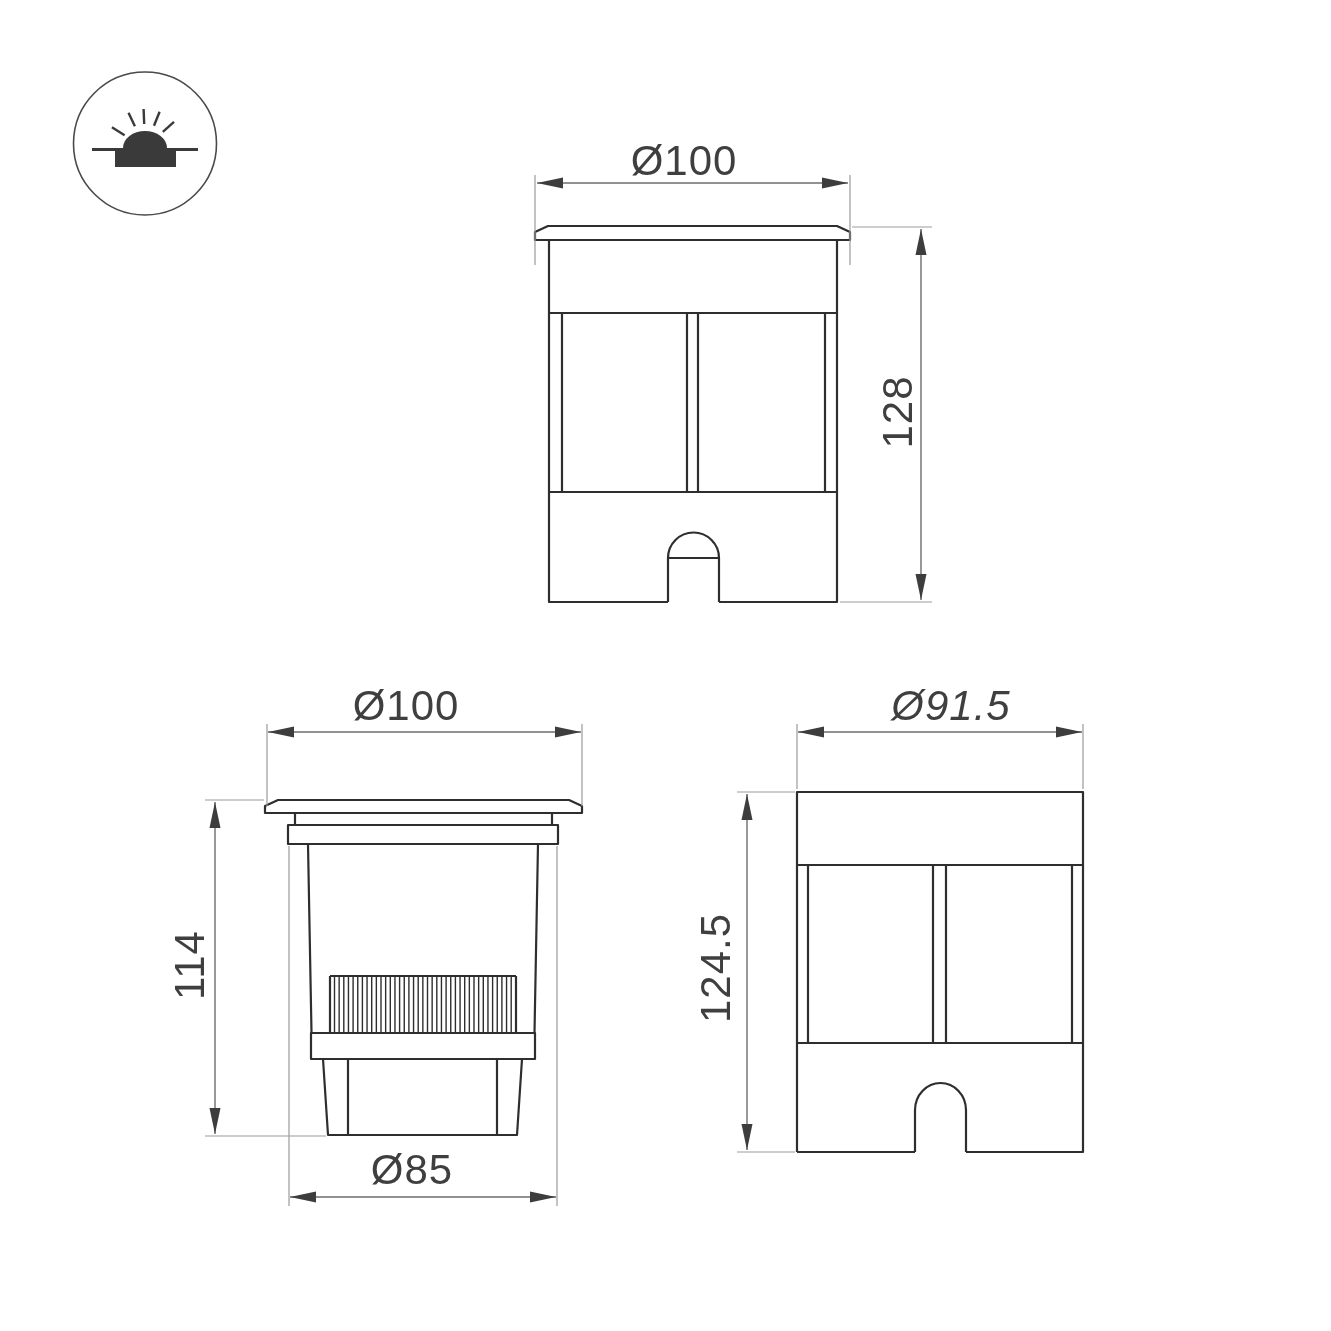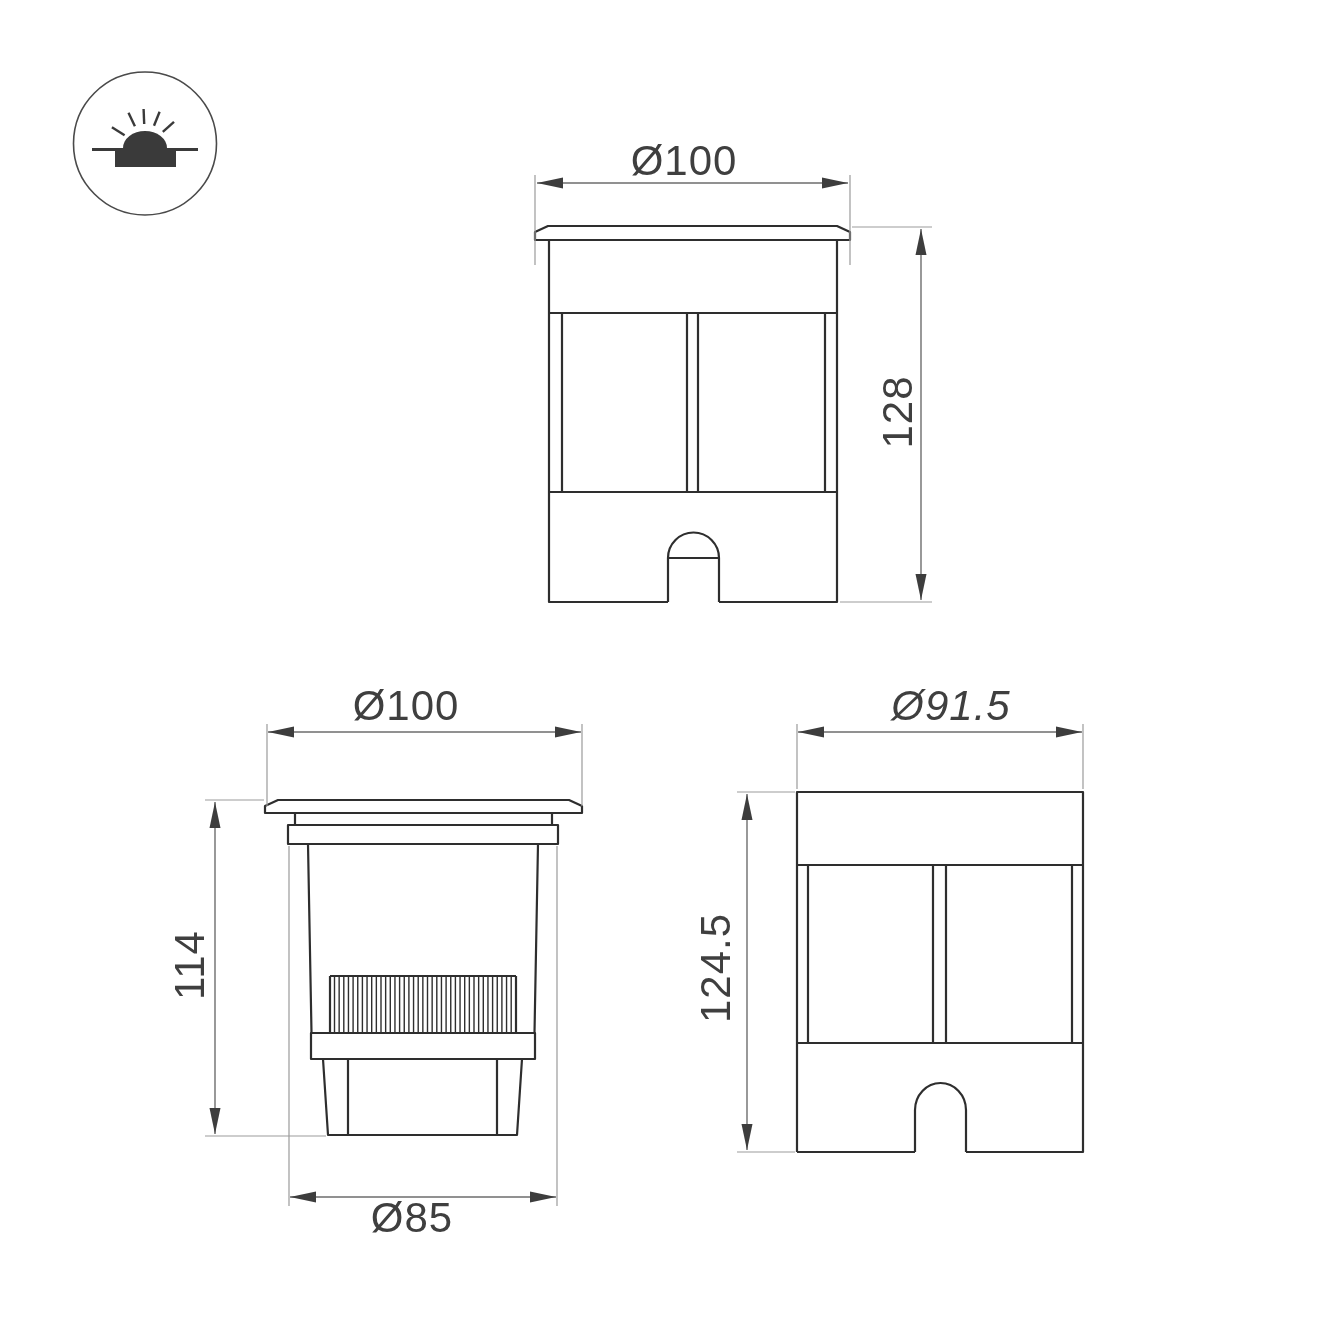--- a/index.html
+++ b/index.html
@@ -158,19 +158,19 @@
   </svg>
 
   <div class="dim-label" style="left:684px;top:161px;">Ø100</div>
 
   <div class="dim-label vertical" style="left:898px;top:412px;">128</div>
 
   <div class="dim-label" style="left:406px;top:706px;">Ø100</div>
 
   <div class="dim-label vertical" style="left:190px;top:965px;">114</div>
 
-  <div class="dim-label" style="left:412px;top:1170px;margin-top:48px;">Ø85</div>
+  <div class="dim-label" style="left:412px;top:1170px;">Ø85</div>
 
   <div class="dim-label" style="left:951px;top:706px;font-style:italic;">Ø91.5</div>
 
   <div class="dim-label vertical" style="left:716px;top:968px;">124.5</div>
 
 </div>
 
 </body></html>

